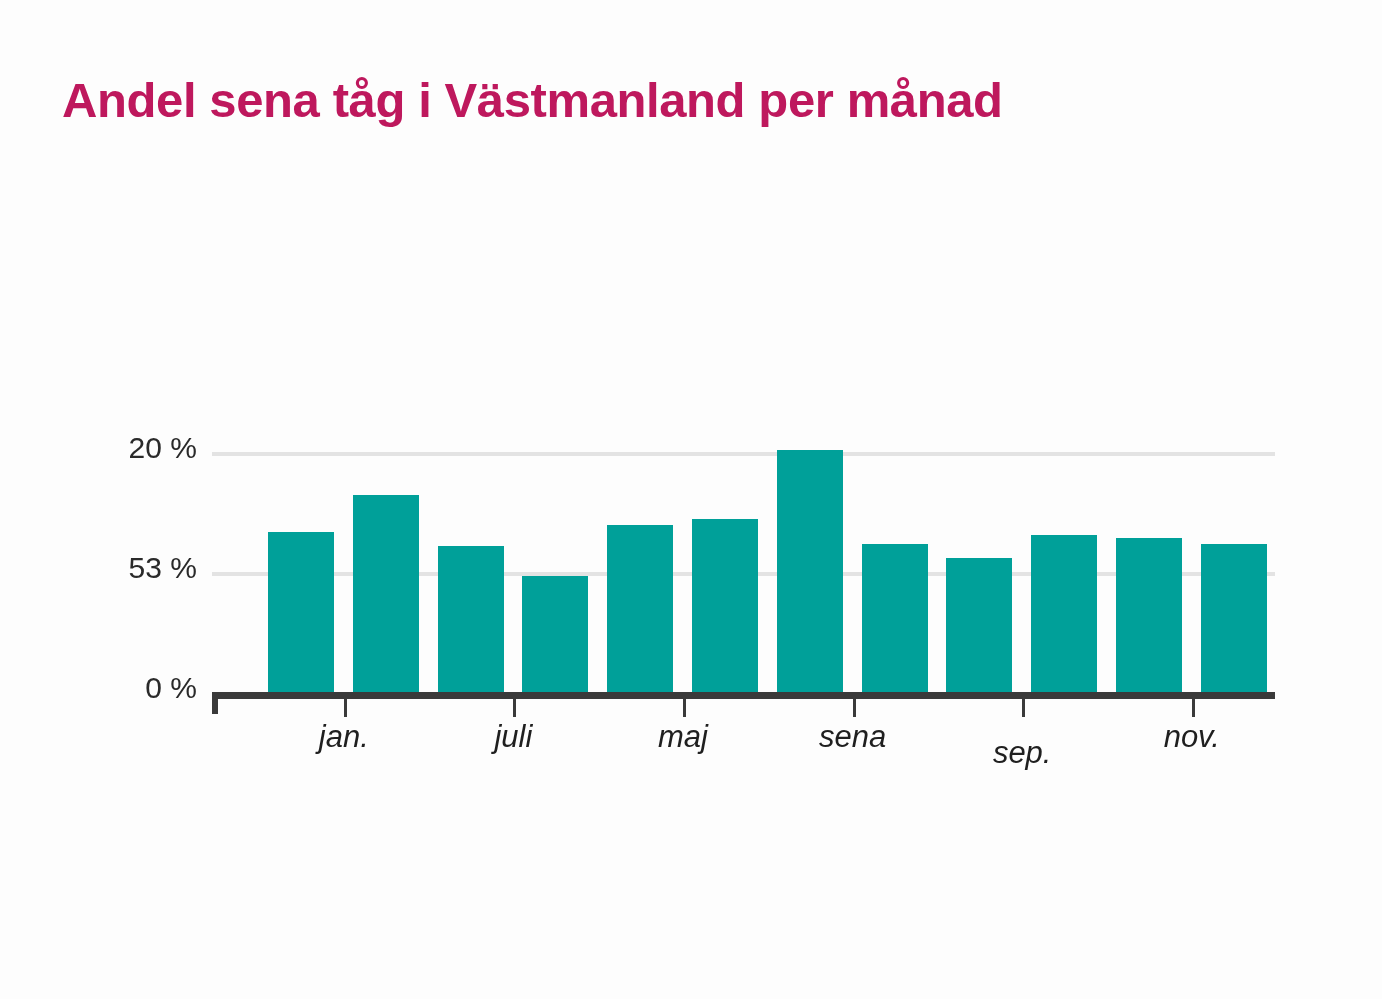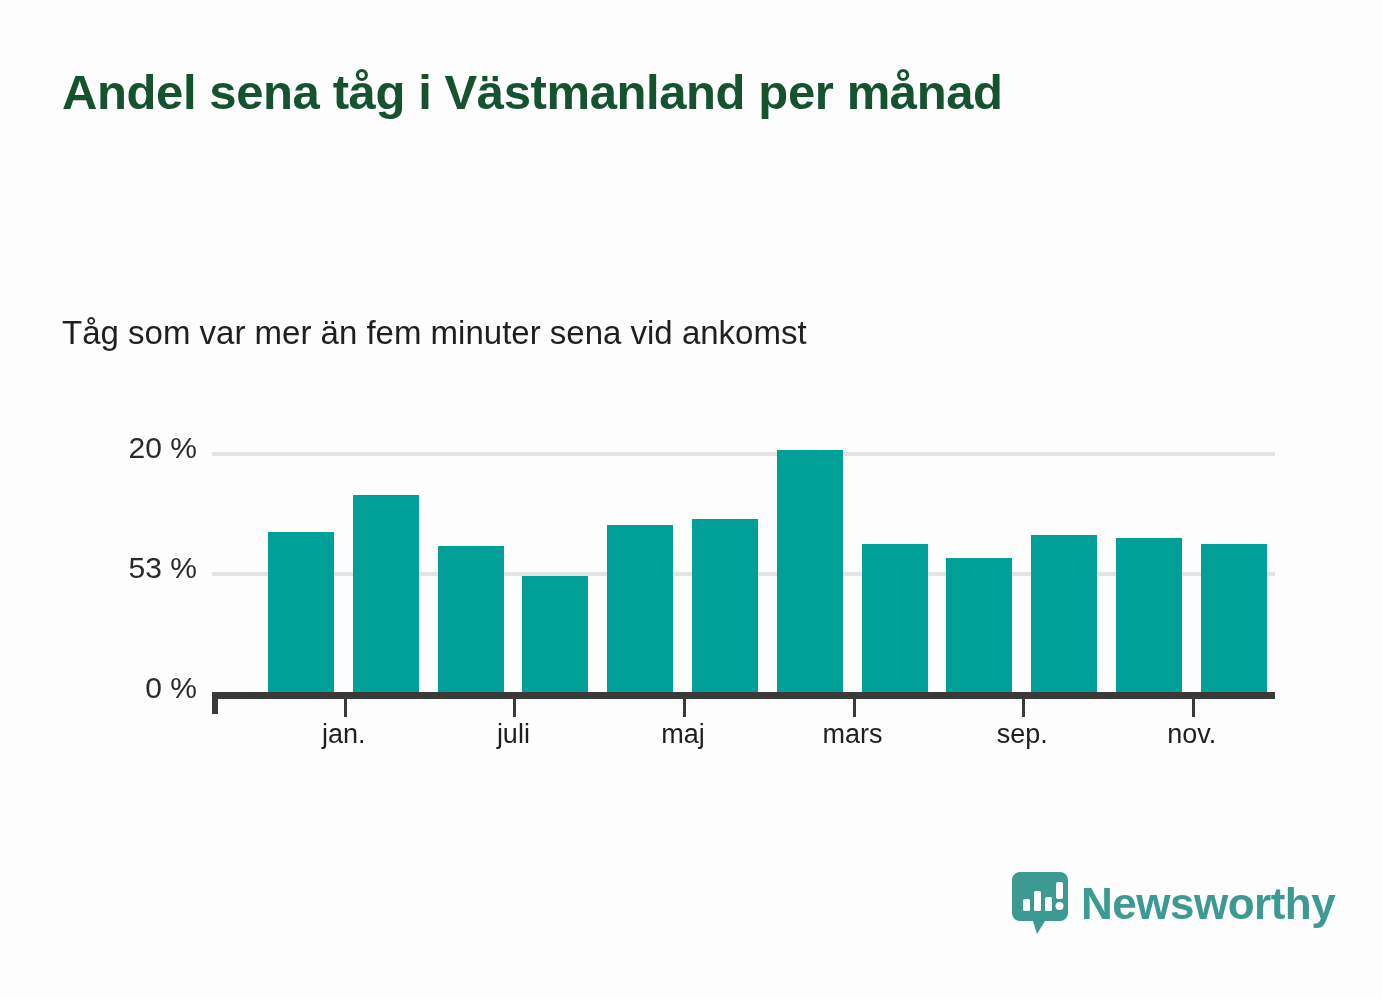--- a/index.html
+++ b/index.html
@@ -18,27 +18,27 @@
   .page {
     position: absolute;
     inset: 0;
     background: #fdfdfd;
   }
 
   
   .title {
     position: absolute;
     left: 62px;
-    top: 64px;
+    top: 72px;
     width: 1120px;
     font-size: 49px;
     line-height: 1.18;
     font-weight: bold;
     letter-spacing: -0.4px;
-    color: #14532d;
+    color: #be185d;
   }
   .subtitle {
     position: absolute;
     left: 62px;
     top: 313px;
     width: 1200px;
     font-size: 33px;
     line-height: 1.2;
     font-weight: normal;
     color: #1f1f1f;
@@ -110,23 +110,24 @@
     width: 3px;
     height: 18px;
     background: #3a3a3a;
   }
   .xlabel {
     position: absolute;
     top: 719px;
     width: 160px;
     margin-left: -80px;
     text-align: center;
-    font-size: 27px;
+    font-size: 31px;
     color: #1f1f1f;
     white-space: nowrap;
+    font-style: italic;
   }
 
   
   .logo {
     position: absolute;
     left: 1012px;
     top: 872px;
     display: flex;
     align-items: center;
     gap: 13px;
@@ -139,21 +140,20 @@
     letter-spacing: -0.5px;
     line-height: 1;
   }
 </style>
 </head>
 <body>
 
 <div class="page">
 
   <div class="title">Andel sena tåg i Västmanland per månad</div>
-  <div class="subtitle">Tåg som var mer än fem minuter sena vid ankomst</div>
 
   <div class="chart">
     <div class="plot" id="gridlines">
         <div class="gridline" style="top: 12px;"></div>
         <div class="gridline" style="top: 132px;"></div>
       </div>
     <div id="yticks">
         <div class="ytick" style="top: 431px;">20 %</div>
         <div class="ytick" style="top: 551px;">53 %</div>
         <div class="ytick" style="top: 671px;">0 %</div>
@@ -179,31 +179,20 @@
         <div class="xtick" style="left: 513.4px;"></div>
         <div class="xtick" style="left: 683px;"></div>
         <div class="xtick" style="left: 852.6px;"></div>
         <div class="xtick" style="left: 1022.2px;"></div>
         <div class="xtick" style="left: 1191.8px;"></div>
       </div>
     <div id="xlabels">
         <div class="xlabel" style="left: 343.8px;">jan.</div>
         <div class="xlabel" style="left: 513.4px;">juli</div>
         <div class="xlabel" style="left: 683px;">maj</div>
-        <div class="xlabel" style="left: 852.6px;">mars</div>
-        <div class="xlabel" style="left: 1022.2px;">sep.</div>
+        <div class="xlabel" style="left: 852.6px;">sena</div>
+        <div class="xlabel" style="left: 1022.2px; margin-top: 16px;">sep.</div>
         <div class="xlabel" style="left: 1191.8px;">nov.</div>
       </div>
   </div>
 
-  <div class="logo">
-    <svg class="logo-mark" viewBox="0 0 56 63">
-      <path d="M8 0 H48 A8 8 0 0 1 56 8 V41 A8 8 0 0 1 48 49 H33 L25 62 L21 49 H8 A8 8 0 0 1 0 41 V8 A8 8 0 0 1 8 0 Z" fill="#3c9a93"></path>
-      <rect x="11" y="27" width="7" height="12" rx="1.5" fill="#ffffff"></rect>
-      <rect x="22" y="19" width="7" height="20" rx="1.5" fill="#ffffff"></rect>
-      <rect x="33" y="25" width="7" height="14" rx="1.5" fill="#ffffff"></rect>
-      <rect x="44" y="10" width="7" height="17" rx="2" fill="#ffffff"></rect>
-      <circle cx="47.5" cy="34" r="4" fill="#ffffff"></circle>
-    </svg>
-    <div class="logo-text">Newsworthy</div>
-  </div>
 
 </div>
 
 </body></html>

